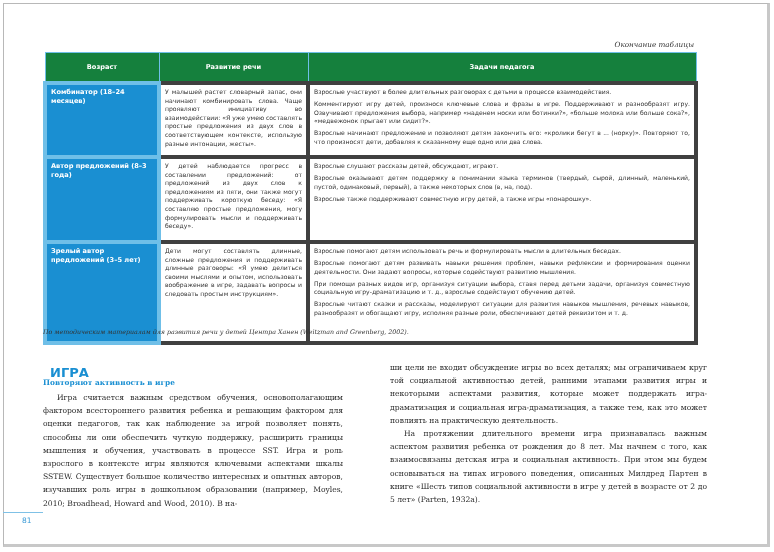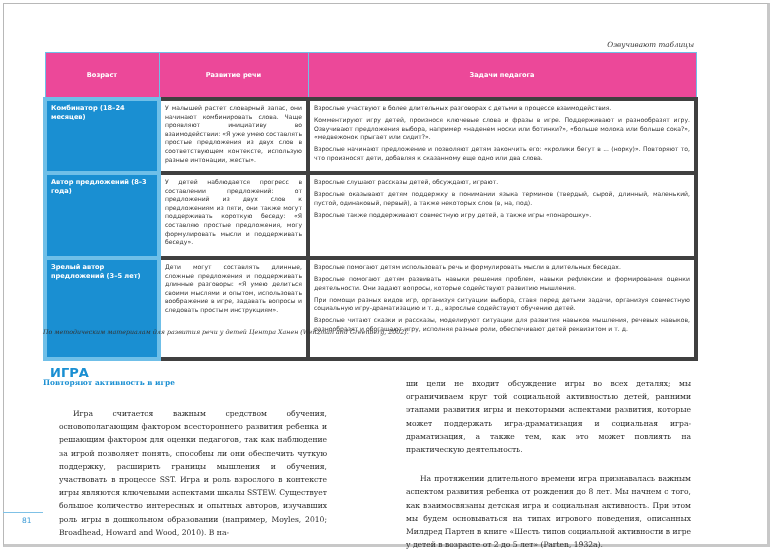--- a/index.html
+++ b/index.html
@@ -1,42 +1,42 @@
 <!DOCTYPE html>
 <html><head>
 <meta charset="utf-8">
 <style>
   html, body { margin: 0; padding: 0; background: #ffffff; }
   body { width: 774px; height: 552px; position: relative; overflow: hidden; font-family: "DejaVu Sans", sans-serif; }
   .frame { position: absolute; left: 3px; top: 3px; width: 763px; height: 540px; border: 1px solid #b8b8b8; border-right: 3px solid #c8c8c8; border-bottom: 3px solid #c8c8c8; background: #fff; }
   .cont-label { position: absolute; top: 40px; right: 80px; font-family: "DejaVu Serif", serif; font-style: italic; font-size: 7.2px; color: #333; }
   table.main { position: absolute; left: 43px; top: 52px; width: 651px; border-collapse: collapse; table-layout: fixed; }
-  table.main th { background: #ec4899; color: #fff; font-weight: bold; font-size: 6.6px; height: 12px; padding: 16px; border: 1px solid #6fbfe8; text-align: center; }
+  table.main th { background: #15803d; color: #fff; font-weight: bold; font-size: 6.6px; height: 12px; padding: 8px; border: 1px solid #6fbfe8; text-align: center; }
   table.main td { border: 4px solid #404040; vertical-align: top; font-size: 6.1px; line-height: 8.6px; color: #333; padding: 3px 4px; }
   table.main td.age { background: #1a8fd2; color: #fff; font-weight: bold; font-size: 6.6px; line-height: 8.8px; border-color: #6fbfe8; }
   table.main td.speech { text-align: justify; }
   .task { margin: 0 0 3.5px 0; text-align: justify; }
   .task + .task { border-top: none; }
   .caption { position: absolute; left: 43px; top: 328px; font-family: "DejaVu Serif", serif; font-style: italic; font-size: 6.3px; color: #333; white-space: nowrap; }
   .sec-title { position: absolute; left: 43px; top: 365px; font-weight: bold; font-size: 13px; color: #1a8fd2; padding-left: 7px; }
   .sub-title { position: absolute; left: 43px; top: 378px; font-family: "DejaVu Serif", serif; font-weight: bold; font-size: 7.4px; color: #1a8fd2; }
   .col { position: absolute; font-family: "DejaVu Serif", serif; font-size: 7.6px; line-height: 13.2px; color: #2b2b2b; text-align: justify; }
-  .col p { margin: 16px; }
+  .col p { margin: 0; }
   .col p.indent { text-indent: 14px; }
   .col-left { left: 43px; top: 391px; width: 300px; }
   .col-right { left: 390px; top: 361px; width: 317px; }
   .page-rule { position: absolute; left: 3px; top: 512px; width: 40px; height: 1px; background: #7fc1e6; }
   .page-num { position: absolute; left: 22px; top: 516px; font-size: 7.5px; color: #3a9ad6; }
 </style>
 </head>
 <body>
 
 <div class="frame"></div>
 
-<div class="cont-label">Озвучивают таблицы</div>
+<div class="cont-label">Окончание таблицы</div>
 
 <table class="main">
   <colgroup>
     <col style="width:114px">
     <col style="width:149px">
     <col style="width:388px">
   </colgroup>
   <thead>
     <tr>
       <th>Возраст</th>

